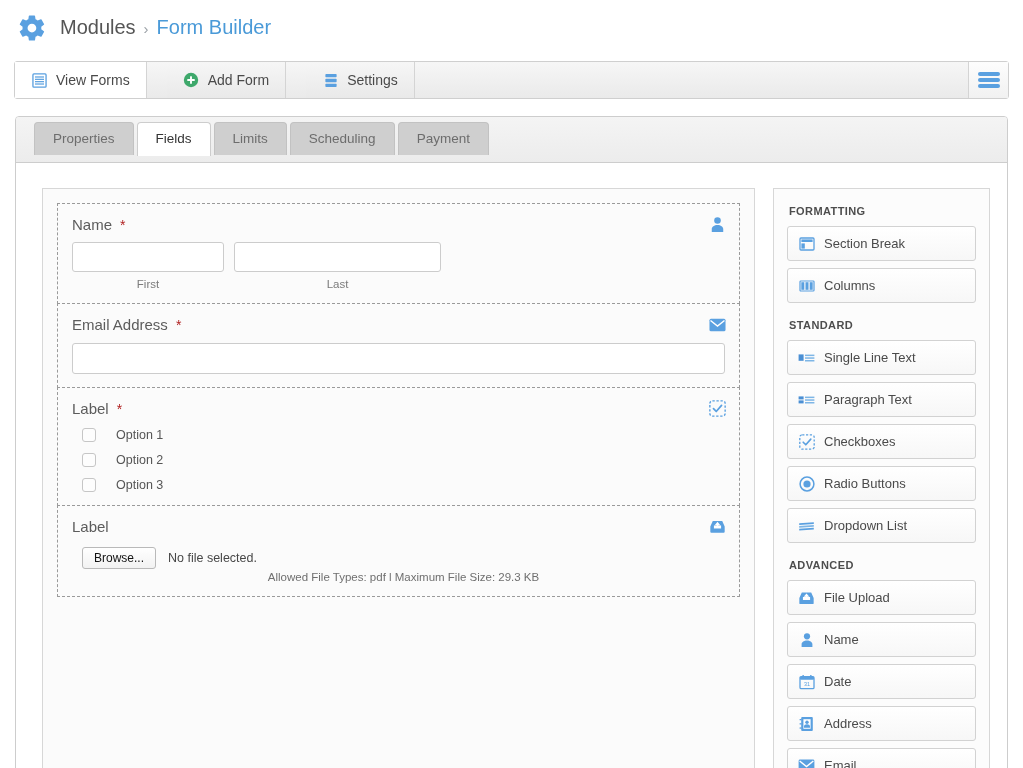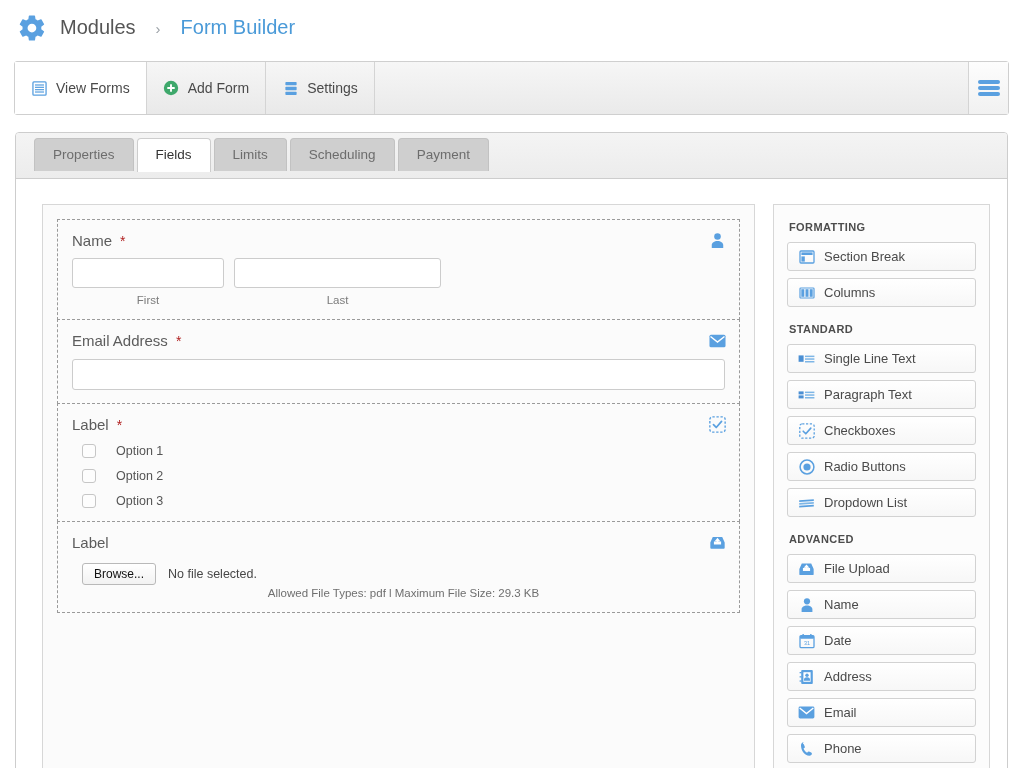--- a/index.html
+++ b/index.html
@@ -19,35 +19,36 @@
     padding-left: 14px;
     background: #ffffff;
   }
   .gear-wrap { width: 36px; height: 36px; display:flex; align-items:center; justify-content:center; }
   .breadcrumb {
     margin-left: 10px;
     font-size: 20px;
     color: #555555;
     display: flex;
     align-items: baseline;
-    gap: 20px;
+    gap: 8px;
   }
   .bc-sep { color: #9aa0a6; font-size: 15px; }
   .bc-current { color: #4a9ad8; }
 
   
   .toolbar {
-    height: 54px;
+    height: 38px;
     margin: 6px 14px 0 14px;
     border: 1px solid #cfcfcf;
     border-radius: 3px;
     background: linear-gradient(#f6f6f6,#eaeaea);
     display: flex;
     align-items: stretch;
     position: relative;
+    gap: 20px;
   }
   .tb-btn {
     display: flex; align-items: center; gap: 8px;
     padding: 0 16px;
     font-size: 14px; color: #4a4a4a;
     border-right: 1px solid #d4d4d4;
     cursor: pointer;
     background: linear-gradient(#f6f6f6,#e9e9e9);
   }
   .tb-btn.active { background: #ffffff; }
@@ -177,21 +178,21 @@
   }
   .pal-head {
     font-size: 11px;
     font-weight: bold;
     color: #4d4d4d;
     letter-spacing: 0.4px;
     margin: 0 0 9px 2px;
   }
   .pal-head.spaced { margin-top: 16px; }
   .pal-item {
-    height: 29px;
+    height: 35px;
     border: 1px solid #d2d2d2;
     border-radius: 3px;
     background: linear-gradient(#ffffff,#f7f7f7);
     display: flex;
     align-items: center;
     gap: 9px;
     padding: 0 10px;
     margin-bottom: 7px;
     font-size: 13px;
     color: #4a4a4a;

